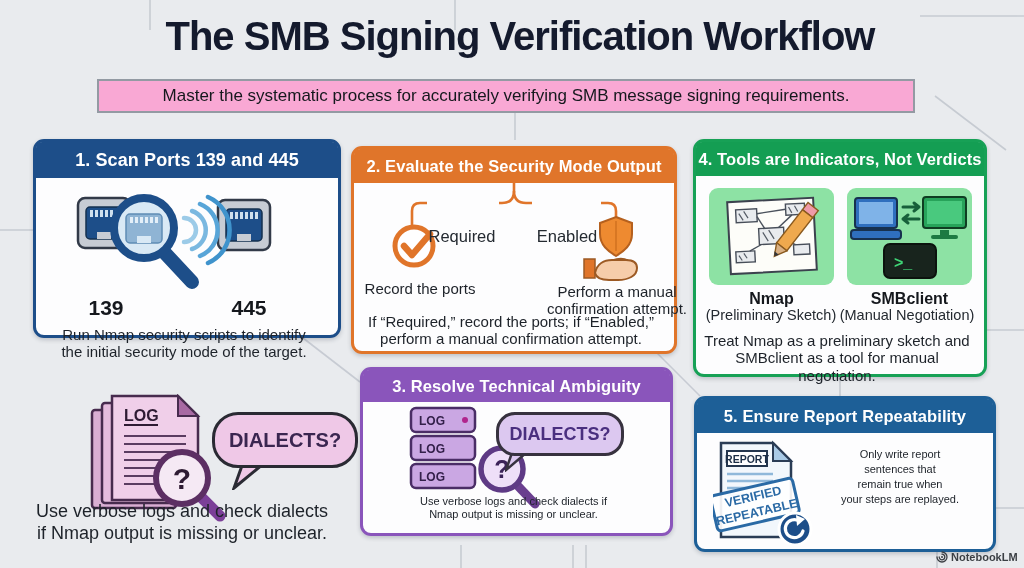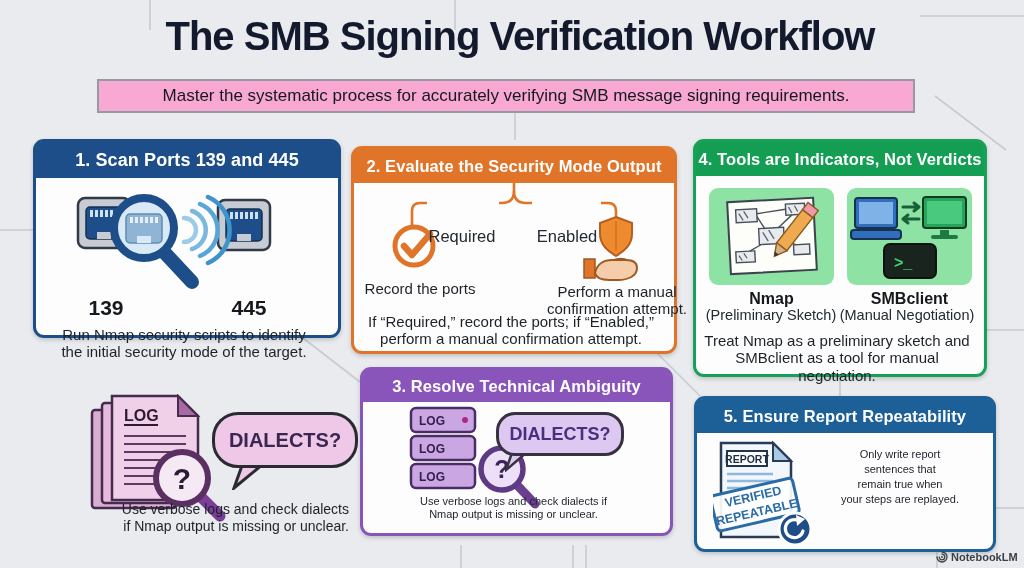--- a/index.html
+++ b/index.html
@@ -15,21 +15,21 @@
         box-shadow:0 2px 4px rgba(40,50,70,.22);border:3px solid var(--ac);}
   .card .hd{height:34px;background:var(--ac);border-radius:6px 6px 0 0;display:flex;align-items:center;
         justify-content:center;color:#fff;font-weight:700;font-size:16.5px;letter-spacing:.1px;}
   .card .bd{position:relative;width:100%;}
   .cap{position:absolute;text-align:center;line-height:1.16;white-space:pre-line;color:#1d2229;}
   .portlbl{position:absolute;font-size:21px;font-weight:800;color:#15181d;text-align:center;}
   .blbl{position:absolute;font-size:16.5px;color:#242a31;text-align:center;}
   .toolname{position:absolute;font-weight:700;font-size:16px;text-align:center;color:#15181d;}
   .toolrole{position:absolute;font-size:14.5px;text-align:center;color:#242a31;}
   .bubble{position:absolute;display:flex;align-items:center;justify-content:center;font-weight:800;z-index:4;}
-  .footer-cap{position:absolute;text-align:right;white-space:pre-line;font-size:14px;line-height:1.22;
+  .footer-cap{position:absolute;text-align:center;white-space:pre-line;font-size:18px;line-height:1.22;
         color:#1d2229;z-index:3;}
   .watermark{position:absolute;left:936px;top:551px;display:flex;align-items:center;gap:3px;z-index:5;
         font-size:11px;font-weight:600;color:#3b3f44;}
   svg text{font-family:"Liberation Sans",sans-serif;}
 </style>
 </head>
 <body>
 
 <div class="canvas">
 

